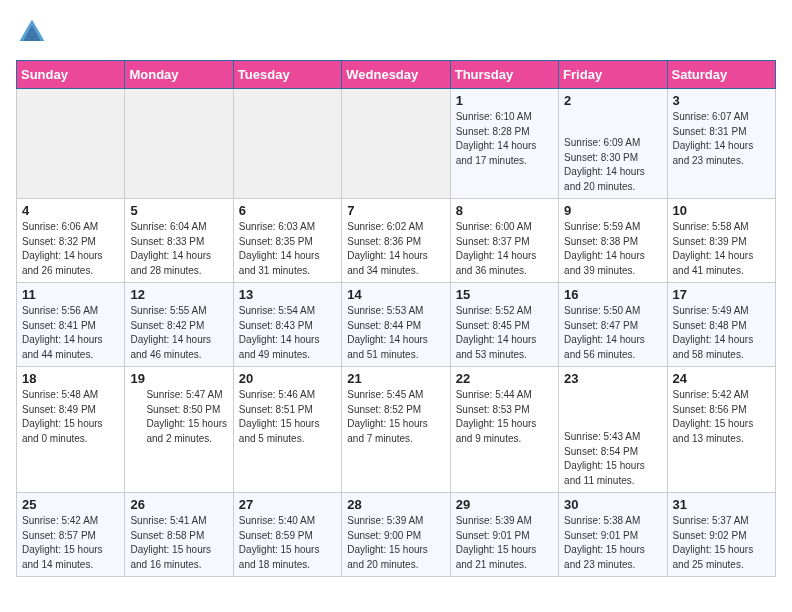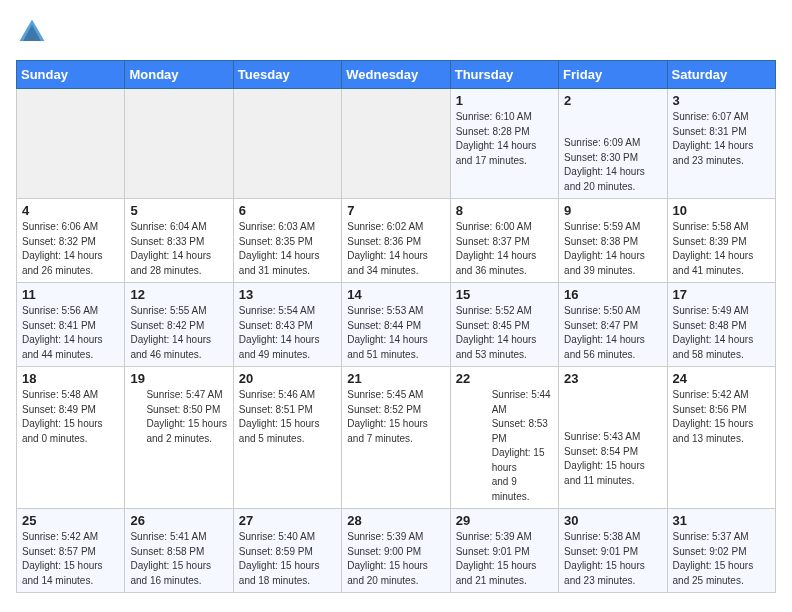--- a/index.html
+++ b/index.html
@@ -45,21 +45,21 @@
     .location {
       font-size: 14px;
       color: #555;
     }
     .calendar {
       width: 100%;
       border-collapse: collapse;
       border: 1px solid #ccc;
     }
     .calendar th {
-      background: #3b82f6;
+      background: #ec4899;
       color: #fff;
       font-size: 13px;
       font-weight: bold;
       padding: 6px 4px;
       text-align: left;
       border: 1px solid #2d6a9f;
     }
     .calendar td {
       vertical-align: top;
       border: 1px solid #ccc;
@@ -281,21 +281,21 @@
         </td>
         <td>
           <span class="day-number">21</span>
           <div class="day-info" style="white-space: pre-line;">Sunrise: 5:45 AM
 Sunset: 8:52 PM
 Daylight: 15 hours
 and 7 minutes.</div>
         </td>
         <td>
           <span class="day-number">22</span>
-          <div class="day-info" style="white-space: pre-line; margin-left: 36px;">Sunrise: 5:44 AM
+          <div class="day-info" style="white-space: pre-line;">Sunrise: 5:44 AM
 Sunset: 8:53 PM
 Daylight: 15 hours
 and 9 minutes.</div>
         </td>
         <td>
           <span class="day-number">23</span>
           <div class="day-info" style="white-space: pre-line; margin-top: 44px;">Sunrise: 5:43 AM
 Sunset: 8:54 PM
 Daylight: 15 hours
 and 11 minutes.</div>

